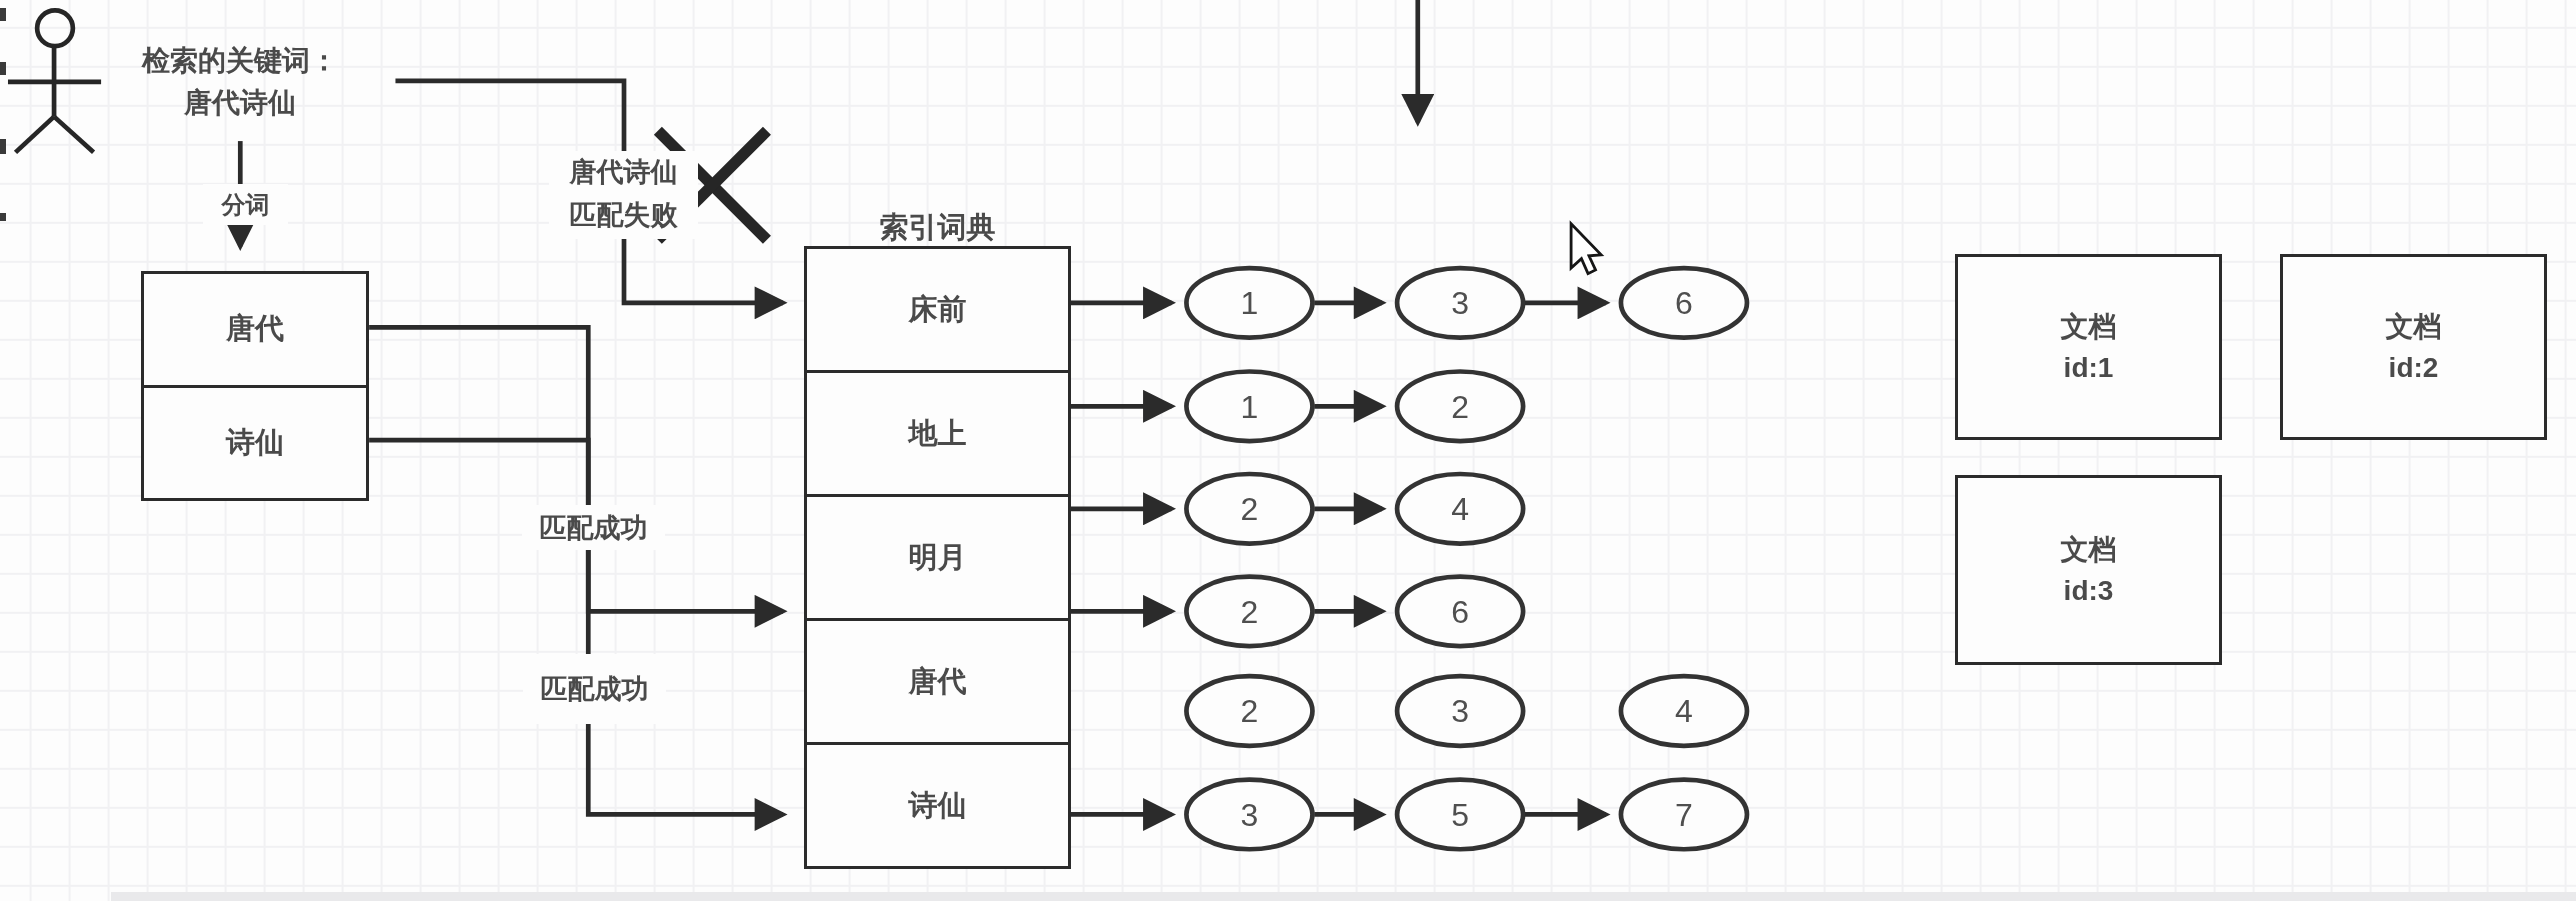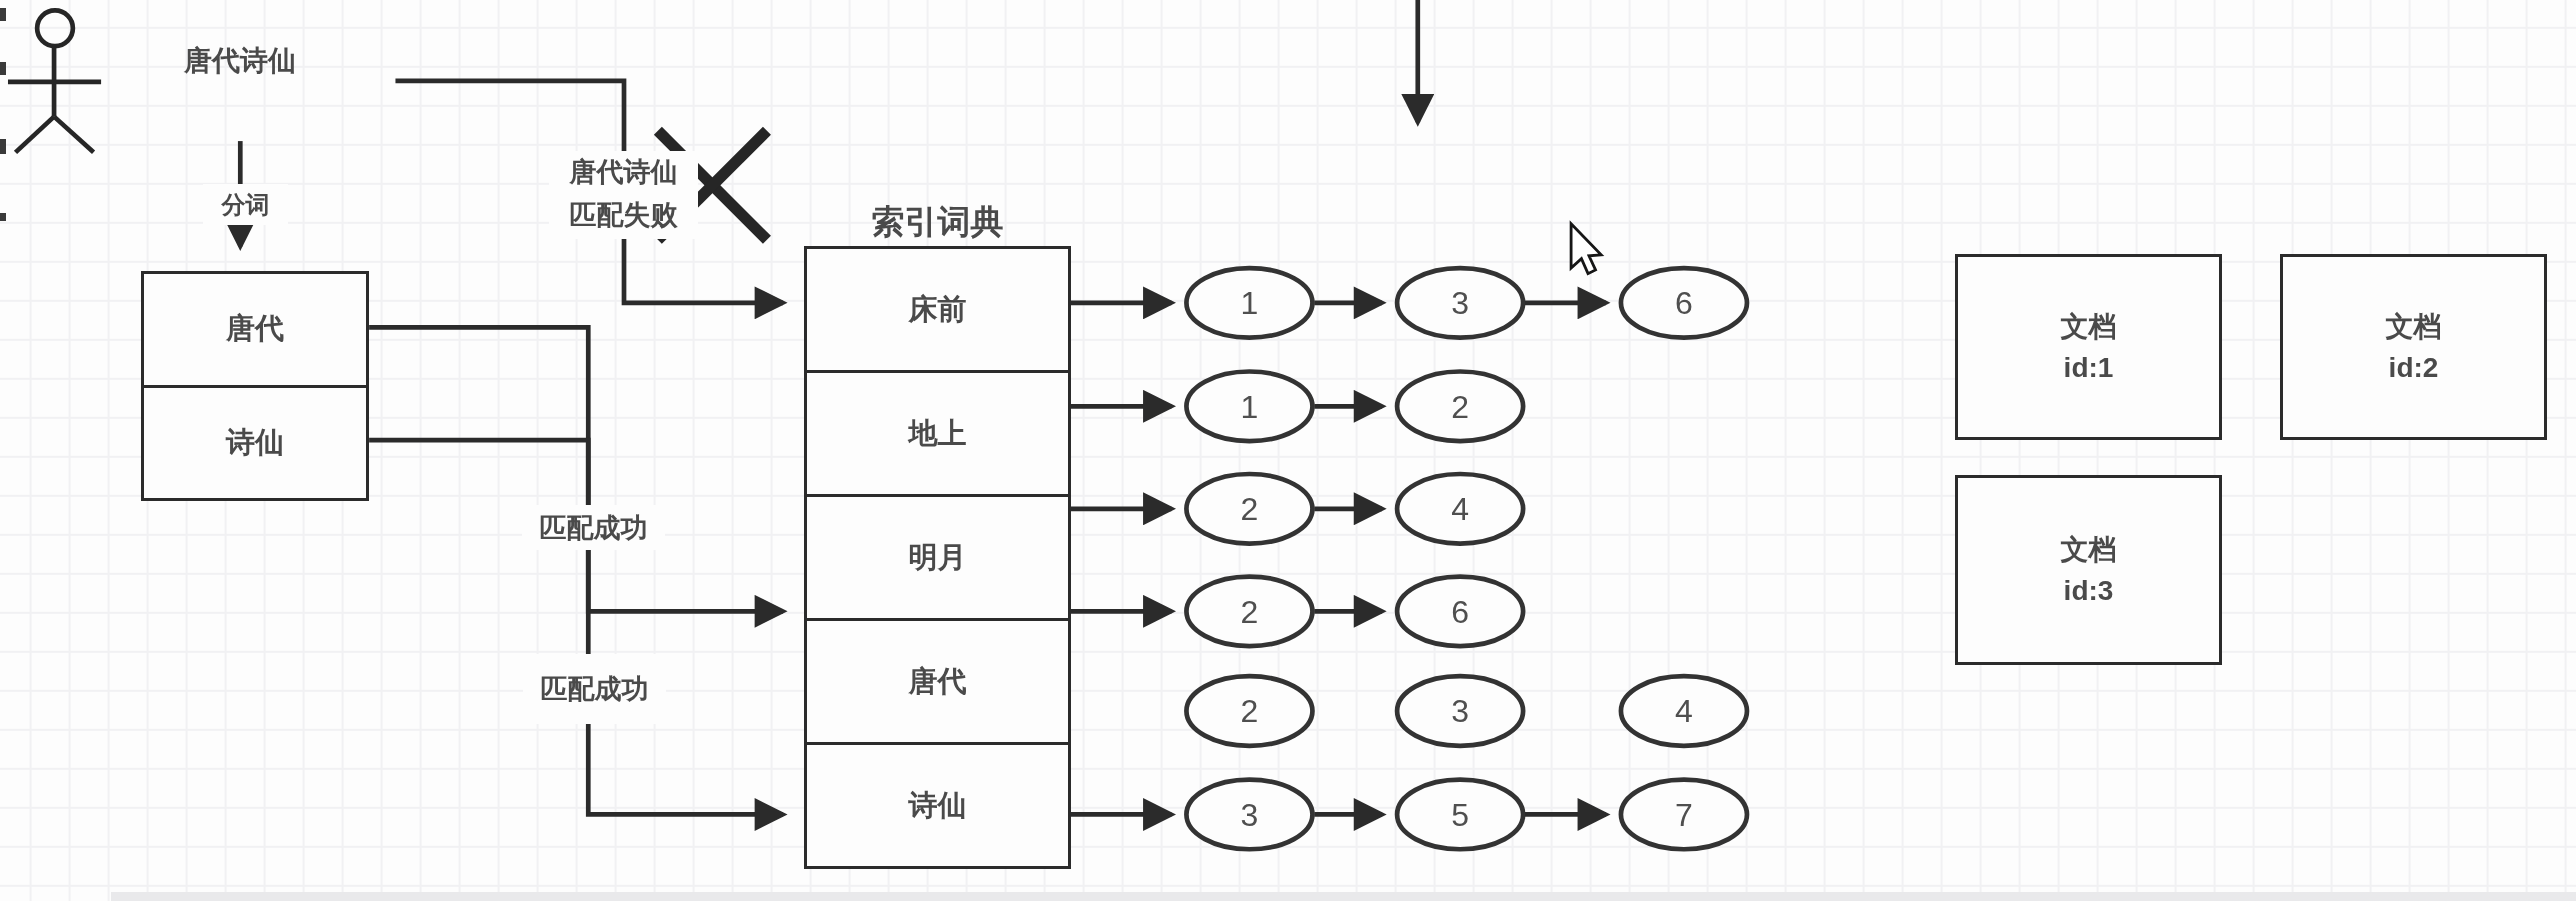--- a/index.html
+++ b/index.html
@@ -24,21 +24,21 @@
   
   .qbox{position:absolute;left:141px;top:271px;width:228px;height:230px;border:3.8px solid #2b2b2b;
         box-sizing:border-box;background:#fdfdfd;display:flex;flex-direction:column;}
   .qcell{flex:1;display:flex;align-items:center;justify-content:center;font-size:29px;font-weight:600;}
   .qcell + .qcell{border-top:3.8px solid #2b2b2b;}
   
   .fail{left:549px;top:151px;width:149px;height:88px;font-size:27px;line-height:43px;}
   .succ1{left:522px;top:459px;width:143px;height:45px;font-size:27px;}
   .succ2{left:523px;top:608px;width:143px;height:70px;font-size:27px;}
   
-  .dict-title{left:804px;top:200px;width:267px;font-size:33px;}
+  .dict-title{left:804px;top:208px;width:267px;font-size:29px;}
   .dict{position:absolute;left:804px;top:246px;width:267px;height:623px;border:3.8px solid #2b2b2b;
         box-sizing:border-box;background:#fdfdfd;display:flex;flex-direction:column;}
   .drow{flex:1;display:flex;align-items:center;justify-content:center;font-size:29px;font-weight:600;font-family:Liberation Serif, serif;}
   .drow + .drow{border-top:3.8px solid #2b2b2b;}
   
   .doc{position:absolute;border:3.8px solid #2b2b2b;box-sizing:border-box;background:#fdfdfd;
        display:flex;flex-direction:column;align-items:center;justify-content:center;
        font-size:28px;line-height:41px;font-weight:600;text-align:center;}
   
   .edge-dash{position:absolute;left:0;width:5.6px;background:#3a3a3a;}
@@ -149,20 +149,21 @@
         <text x="1552" y="878" text-anchor="middle" font-size="34" fill="#4f4f4f" font-family="Liberation Sans, sans-serif">5</text>
       </g>
       <line x1="1621" y1="866" x2="1707" y2="866" stroke="#2b2b2b" stroke-width="5" marker-end="url(#arr)"></line>
       <g>
         <ellipse cx="1790" cy="866" rx="67" ry="37" fill="#fdfdfd" stroke="#333333" stroke-width="5"></ellipse>
         <text x="1790" y="878" text-anchor="middle" font-size="34" fill="#4f4f4f" font-family="Liberation Sans, sans-serif">7</text>
       </g>
     </svg>
 
   <div class="lbl kw">
+    <div>检索的关键词：</div>
     <div>唐代诗仙</div>
   </div>
 
   <div class="lbl whitebg seg">分词</div>
 
   <div class="qbox">
     <div class="qcell">唐代</div>
     <div class="qcell">诗仙</div>
   </div>
 

